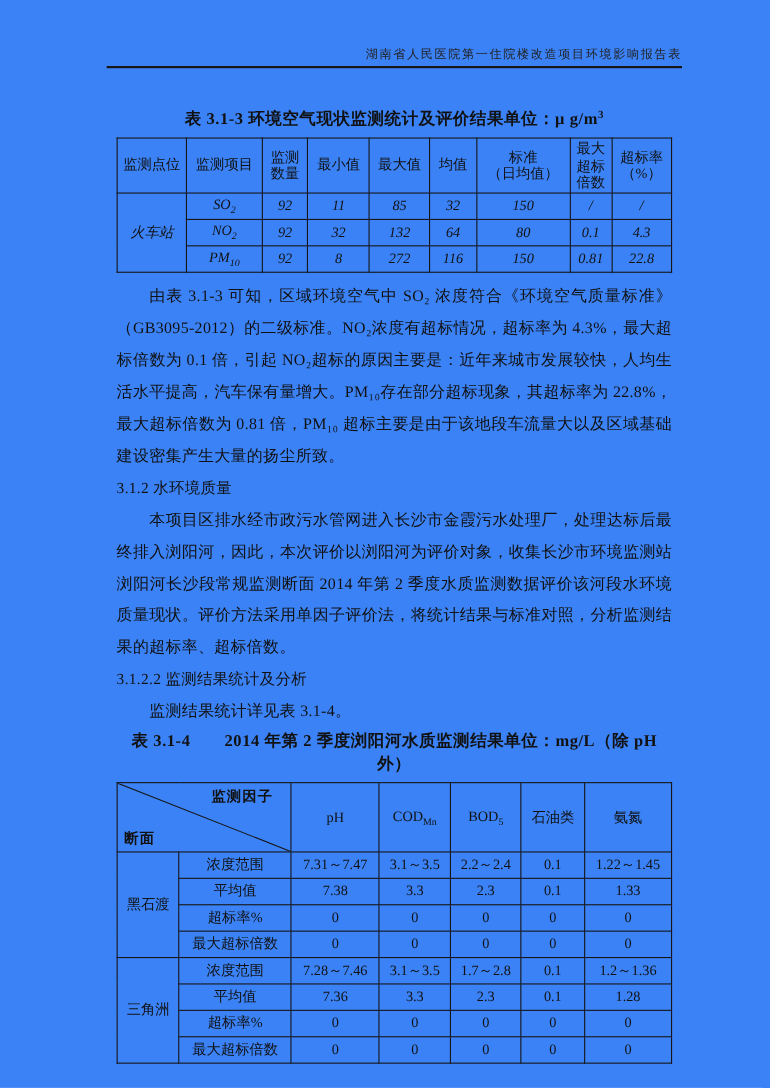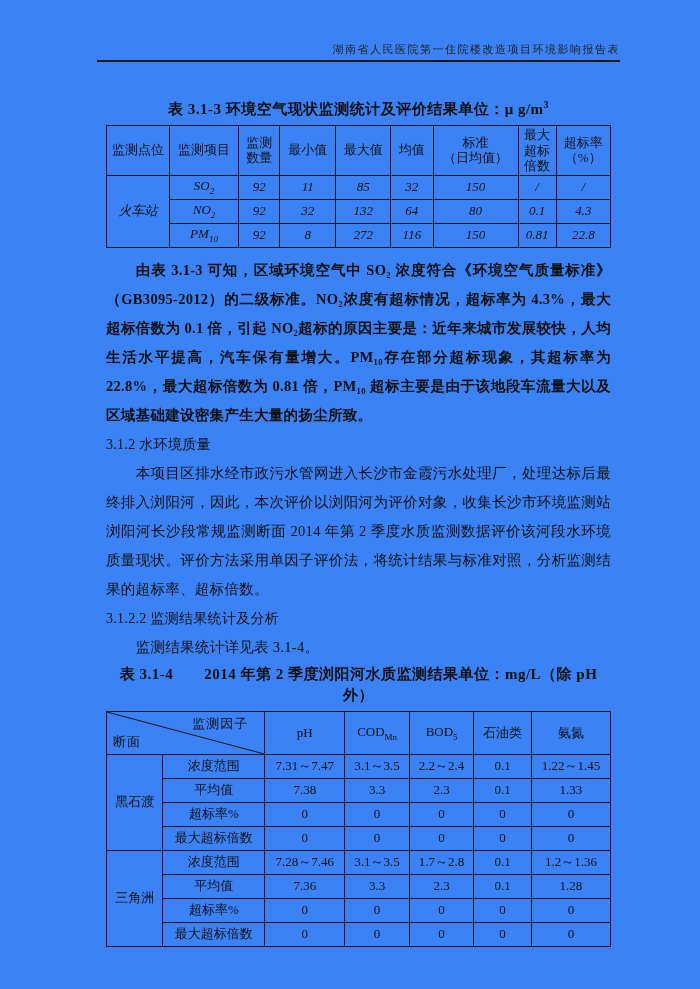--- a/index.html
+++ b/index.html
@@ -31,27 +31,27 @@
   td,th { border:1px solid #161616; padding:1px 2px; font-weight:normal; }
   sub { font-size:9px; }
   sup { font-size:10px; }
   .t1 thead th { height:46px; }
   .t1 td { height:21px;font-style:italic; }
   .pre { white-space:pre-line; line-height:1.2; }
   .para {
     font-size:14.5px; line-height:29px; text-align:justify;
     margin:0; text-indent:2.05em; letter-spacing:0.3px;
   }
-  .para-first { margin-top:8px;font-weight:bold; }
+  .para-first { margin-top:8px; }
   .heading {
     font-size:14px; line-height:29px; margin:0; letter-spacing:0.3px;
   }
   .t2 th.colhead { height:34px; }
   .t2 td { height:21px; }
-  .diag { position:relative; padding:4px; }
+  .diag { position:relative; padding:14px;font-weight:bold; }
   .diag svg { position:absolute; left:0; top:0; width:100%; height:100%; display:block; }
   .diag-tr { position:absolute; top:3px; right:16px; letter-spacing:1px; }
   .diag-bl { position:absolute; bottom:3px; left:6px; letter-spacing:1px; }
   .page-num {
     position:absolute; top:907px; left:0; right:0; text-align:center;
     font-size:11px; font-family:"DejaVu Sans","Liberation Sans",sans-serif; color:#222;
   }
 </style>
 </head>
 <body>

